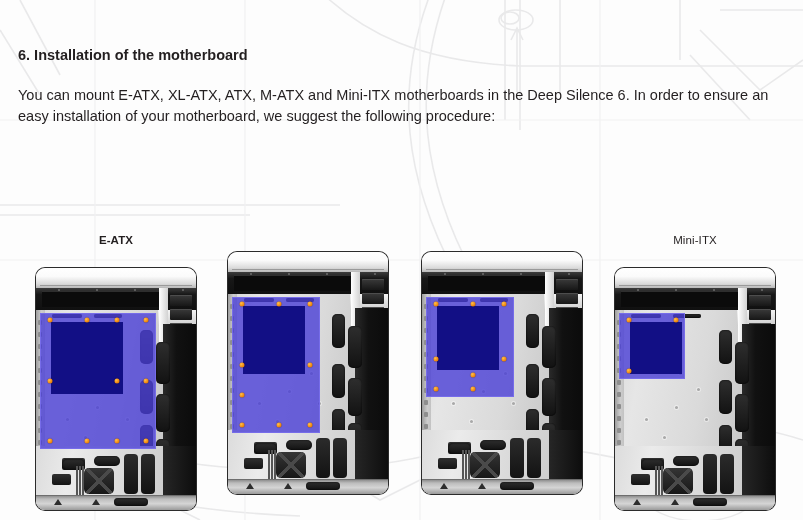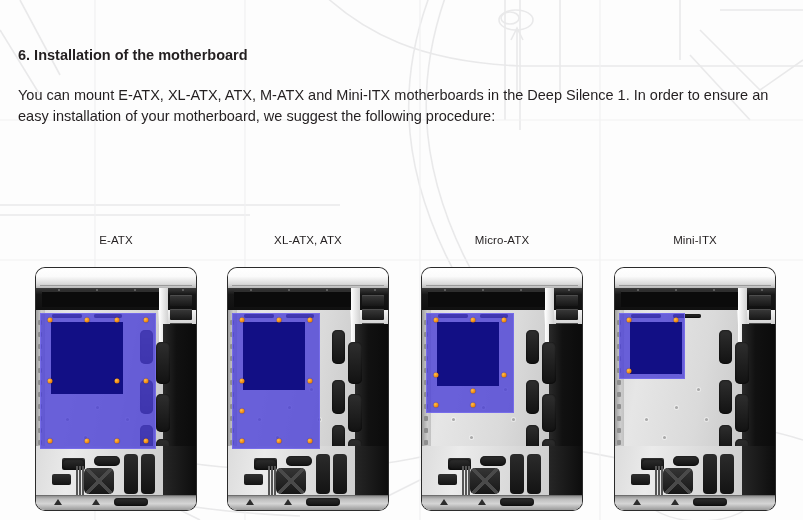--- a/index.html
+++ b/index.html
@@ -267,25 +267,25 @@
       <path d="M0 260 L 803 260"></path>
       <path d="M245 0 L 245 520"></path>
       <path d="M600 0 L 600 520"></path>
       <path d="M95 0 L 95 520"></path>
       <path d="M420 0 L 420 520"></path>
     </g>
   </svg>
 
   <div class="content">
     <div class="h2">6. Installation of the motherboard</div>
-    <div class="para">You can mount E-ATX, XL-ATX, ATX, M-ATX and Mini-ITX motherboards in the Deep Silence 1. In order to ensure an easy installation of your motherboard, we suggest the following procedure:</div>
+    <div class="para">You can mount E-ATX, XL-ATX, ATX, M-ATX and Mini-ITX motherboards in the Deep Silence 6. In order to ensure an easy installation of your motherboard, we suggest the following procedure:</div>
   </div>
 
   <div id="figures">
-      <div class="figure" style="left: 21px;">
+      <div class="figure" style="left: 21px; font-weight: bold;">
         <div class="fig-caption">E-ATX</div>
         <div class="case">
           <div class="lid"></div>
           <div class="lid-line"></div>
           <div class="roof"></div>
           <div class="roof-inner"></div>
           <div class="roof-screw" style="left:22px"></div>
           <div class="roof-screw" style="left:60px"></div>
           <div class="roof-screw" style="left:98px"></div>
           <div class="roof-screw" style="left:126px"></div>
@@ -362,21 +362,20 @@
           <div class="screw" style="left:14px;top:113px"></div>
           <div class="screw" style="left:81px;top:113px"></div>
           <div class="screw" style="left:110px;top:113px"></div>
           <div class="screw" style="left:14px;top:173px"></div>
           <div class="screw" style="left:51px;top:173px"></div>
           <div class="screw" style="left:81px;top:173px"></div>
           <div class="screw" style="left:110px;top:173px"></div>
         </div>
       </div>
       <div class="figure" style="left: 213px;">
-        <div class="fig-caption">XL-ATX, ATX</div>
         <div class="case">
           <div class="lid"></div>
           <div class="lid-line"></div>
           <div class="roof"></div>
           <div class="roof-inner"></div>
           <div class="roof-screw" style="left:22px"></div>
           <div class="roof-screw" style="left:60px"></div>
           <div class="roof-screw" style="left:98px"></div>
           <div class="roof-screw" style="left:126px"></div>
           <div class="roof-screw" style="left:146px"></div>
@@ -450,21 +449,20 @@
           <div class="screw" style="left:82px;top:52px"></div>
           <div class="screw" style="left:14px;top:113px"></div>
           <div class="screw" style="left:82px;top:113px"></div>
           <div class="screw" style="left:14px;top:143px"></div>
           <div class="screw" style="left:14px;top:173px"></div>
           <div class="screw" style="left:51px;top:173px"></div>
           <div class="screw" style="left:82px;top:173px"></div>
         </div>
       </div>
       <div class="figure" style="left: 407px;">
-        <div class="fig-caption">Micro-ATX</div>
         <div class="case">
           <div class="lid"></div>
           <div class="lid-line"></div>
           <div class="roof"></div>
           <div class="roof-inner"></div>
           <div class="roof-screw" style="left:22px"></div>
           <div class="roof-screw" style="left:60px"></div>
           <div class="roof-screw" style="left:98px"></div>
           <div class="roof-screw" style="left:126px"></div>
           <div class="roof-screw" style="left:146px"></div>

